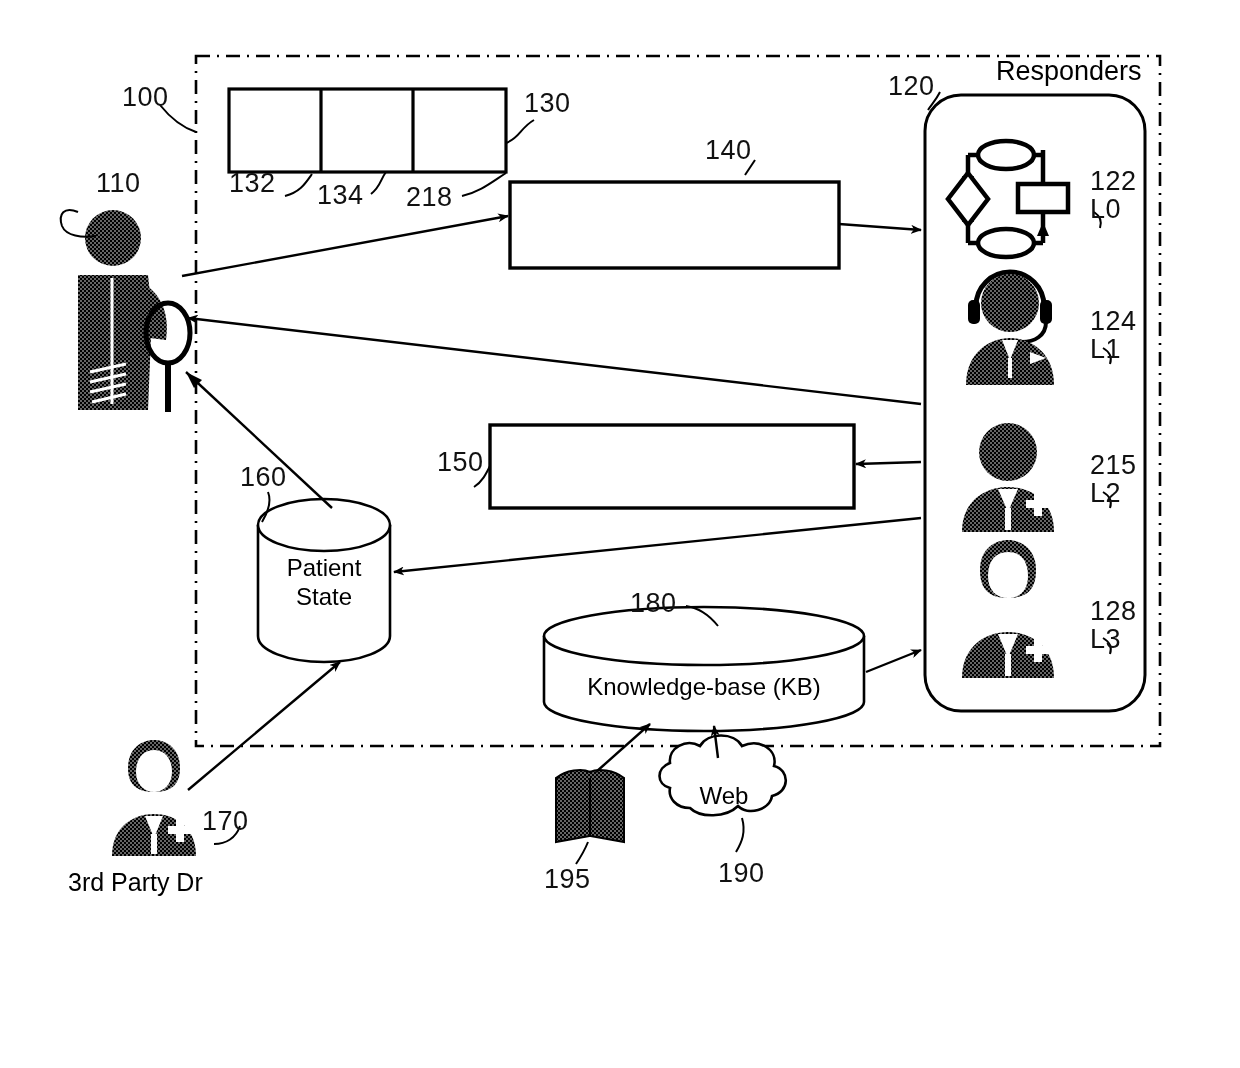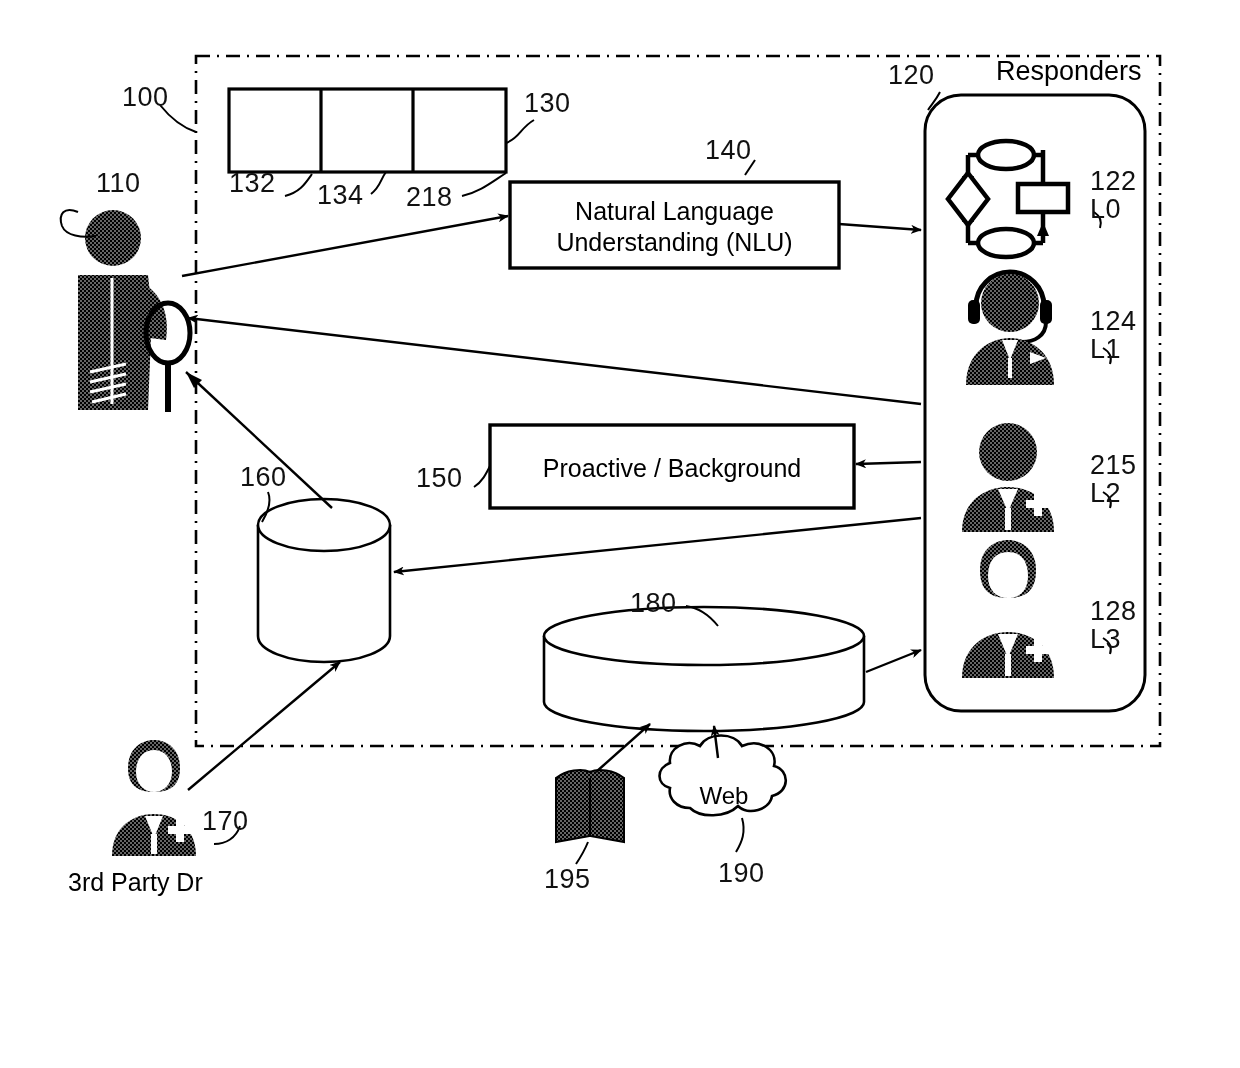--- a/index.html
+++ b/index.html
@@ -258,39 +258,39 @@
   <div class="ref-num" style="left:122px; top:82px;">100</div>
 
   <div class="ref-num" style="left:96px; top:168px;">110</div>
 
   <div class="ref-num" style="left:229px; top:168px;">132</div>
   <div class="ref-num" style="left:317px; top:180px;">134</div>
   <div class="ref-num" style="left:406px; top:182px;">218</div>
   <div class="ref-num" style="left:524px; top:88px;">130</div>
 
   <div class="ref-num" style="left:705px; top:135px;">140</div>
-  <div class="box-text" style="left:510px; top:196px; width:329px;">Natural Language
-Understanding (NLU)</div>
-
-  <div class="ref-num" style="left:416px; top:447px;margin-top:16px;">150</div>
-  <div class="box-text" style="left:490px; top:453px; width:364px;">Proactive / Background</div>
+
+  <div class="ref-num" style="left:437px; top:447px;">150</div>
 
   <div class="ref-num" style="left:240px; top:462px;">160</div>
+  <div class="cyl-text" style="left:258px; top:554px; width:132px;">Patient
+State</div>
 
   <div class="ref-num" style="left:630px; top:588px;">180</div>
+  <div class="cyl-text" style="left:544px; top:673px; width:320px;">Knowledge-base (KB)</div>
 
   <div class="cyl-text" style="left:674px; top:782px; width:100px;">Web</div>
   <div class="ref-num" style="left:718px; top:858px;">190</div>
   <div class="ref-num" style="left:544px; top:864px;">195</div>
 
   <div class="ref-num" style="left:202px; top:806px;">170</div>
   <div class="caption-small" style="left:68px; top:868px;">3rd Party Dr</div>
 
   <div class="panel-title" style="left:948px; top:56px;">Responders</div>
-  <div class="ref-num" style="left:888px; top:60px;">120</div>
+  <div class="ref-num" style="left:888px; top:71px;">120</div>
 
   <div class="ref-num" style="left:1090px; top:166px;">122</div>
   <div class="ref-num" style="left:1090px; top:194px;">L0</div>
 
   <div class="ref-num" style="left:1090px; top:306px;">124</div>
   <div class="ref-num" style="left:1090px; top:334px;">L1</div>
 
   <div class="ref-num" style="left:1090px; top:450px;">215</div>
   <div class="ref-num" style="left:1090px; top:478px;">L2</div>
 

